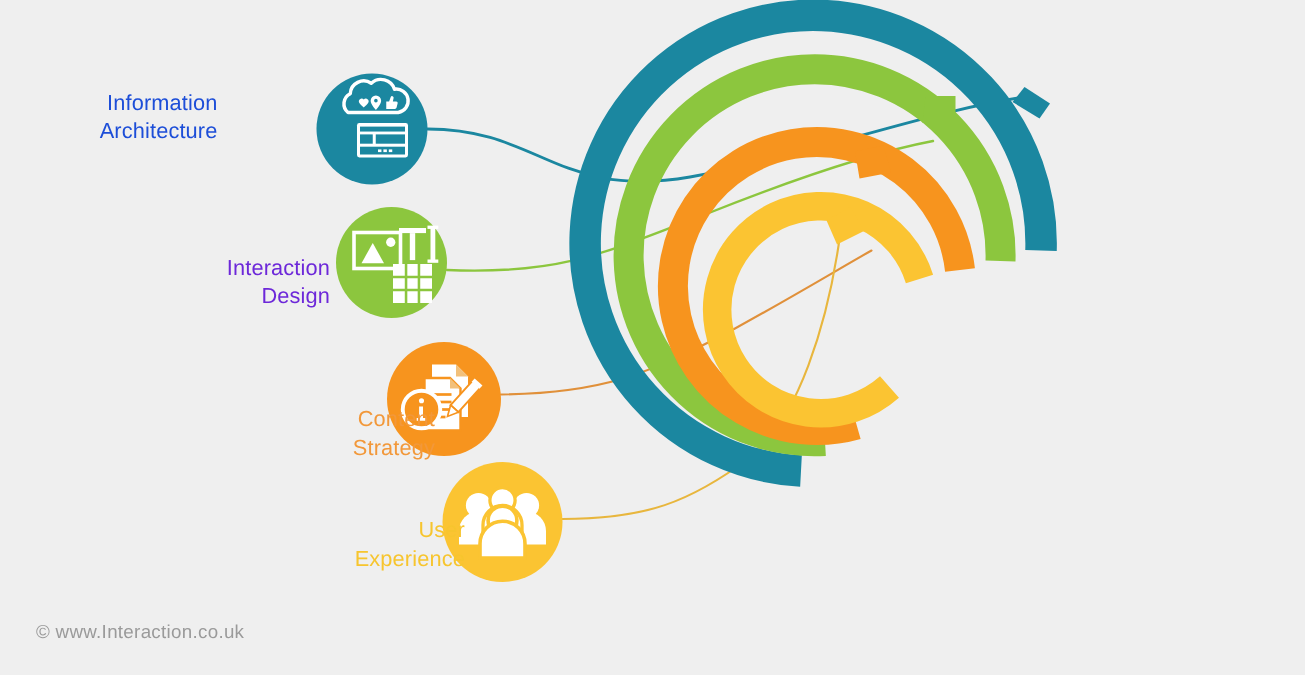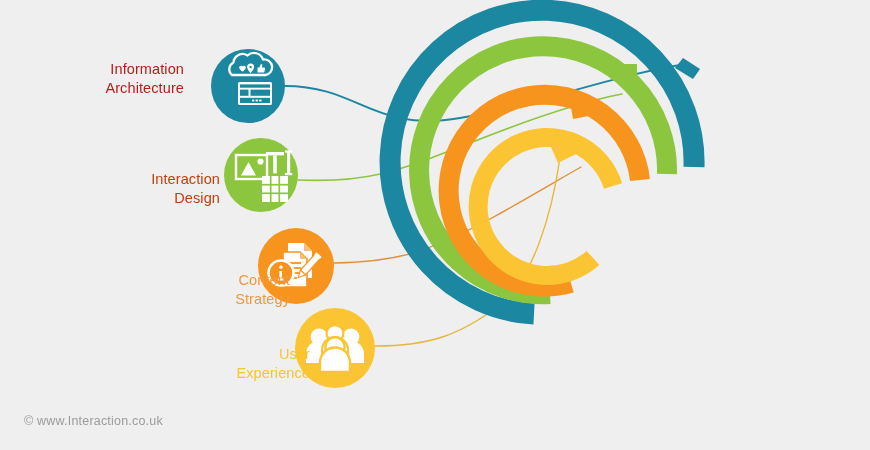--- a/index.html
+++ b/index.html
@@ -28,22 +28,22 @@
   }
   .node-label {
     position: absolute;
     font-size: 14.5px;
     line-height: 1.32;
     letter-spacing: 0.1px;
     text-align: right;
     white-space: pre-line;
     pointer-events: none;
   }
-  #label-ia  { right: 686px; top: 60px;  color: #b91c1c; }
-  #label-id  { right: 650px; top: 170px; color: #c2410c; }
+  #label-ia  { right: 725px; top: 60px;  color: #1d4ed8; }
+  #label-id  { right: 650px; top: 170px; color: #6d28d9; }
   #label-cs  { right: 580px; top: 271px; color: #f2983a; }
   #label-ux  { right: 560px; top: 345px; color: #f7c52e; }
   #footer {
     position: absolute;
     left: 24px;
     top: 414px;
     font-size: 12.5px;
     color: #9a9a9a;
     letter-spacing: 0.2px;
   }

